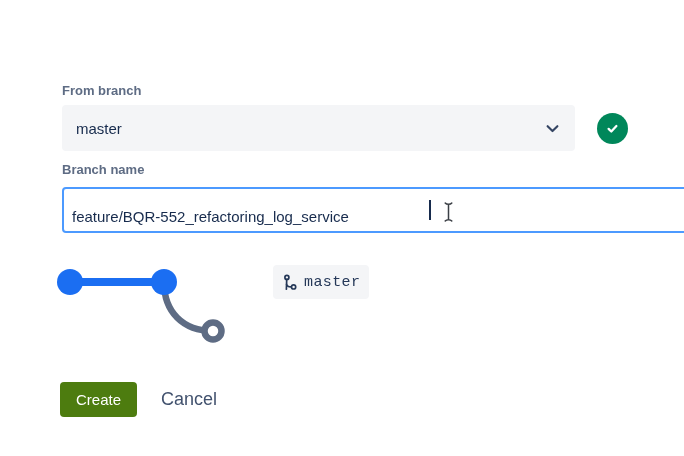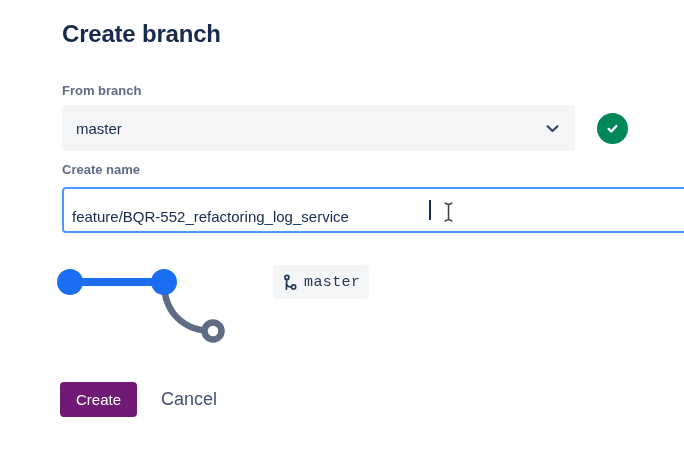--- a/index.html
+++ b/index.html
@@ -55,56 +55,55 @@
     background: #F4F5F7; border-radius: 4px; padding: 0 9px;
     font-family: "Liberation Mono", "DejaVu Sans Mono", monospace;
     font-size: 15px; color: #253858; letter-spacing: 0.4px; white-space: nowrap;
   }
   .chip-source { left: 273px; top: 265px; }
   .chip-target { left: 273px; top: 314px; }
   .chip svg { flex: 0 0 auto; }
 
   .btn-create {
     position: absolute; left: 60px; top: 382px; width: 77px; height: 35px;
-    background: #701a75; color: #ffffff; border: none; border-radius: 4px;
+    background: #4d7c0f; color: #ffffff; border: none; border-radius: 4px;
     font-family: "Liberation Sans", sans-serif; font-size: 15px; font-weight: 500;
     cursor: pointer;
   }
   .btn-cancel {
     position: absolute; left: 157px; top: 382px; height: 35px;
     background: transparent; border: none; color: #42526E;
     font-family: "Liberation Sans", sans-serif; font-size: 18px; cursor: pointer;
     padding: 0 4px;
   }
 </style>
 </head>
 <body>
 
 <div class="dialog">
 
-  <div class="title">Create branch</div>
 
   <div class="field-label lbl-from">From branch</div>
 
   <div class="select">
     <span class="select-value">master</span>
     <span class="chevron">
       <svg width="17" height="17" viewBox="0 0 16 16">
         <path d="M3.4 5.8 L8 10.4 L12.6 5.8" fill="none" stroke="#344563" stroke-width="2" stroke-linecap="round" stroke-linejoin="round"></path>
       </svg>
     </span>
   </div>
 
   <div class="valid-badge">
     <svg width="17" height="17" viewBox="0 0 24 24">
       <path d="M6.5 12.5 L10.3 16.3 L17.5 8.5" fill="none" stroke="#ffffff" stroke-width="3.2" stroke-linecap="round" stroke-linejoin="round"></path>
     </svg>
   </div>
 
-  <div class="field-label lbl-name">Create name</div>
+  <div class="field-label lbl-name">Branch name</div>
 
   <input class="branch-input" type="text" value="feature/BQR-552_refactoring_log_service" style="">
 
   <div class="text-caret"></div>
 
   <span class="ibeam">
     <svg width="13" height="24" viewBox="0 0 13 24">
       <path d="M3.2 3 C4.6 4.8 8.4 4.8 9.8 3 M6.5 4.3 L6.5 19.7 M3.2 21 C4.6 19.2 8.4 19.2 9.8 21" fill="none" stroke="#3b3f45" stroke-width="1.5" stroke-linecap="round"></path>
     </svg>
   </span>

